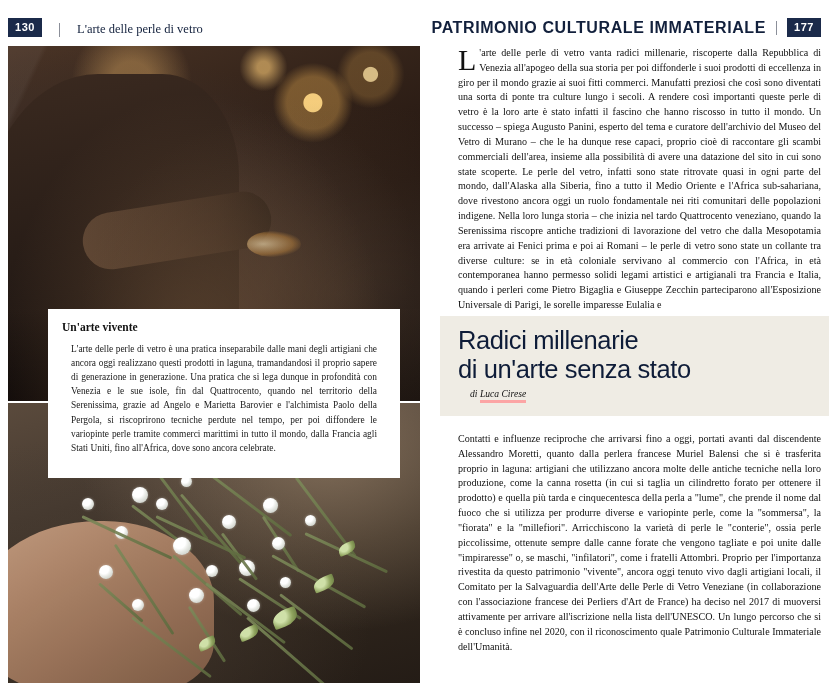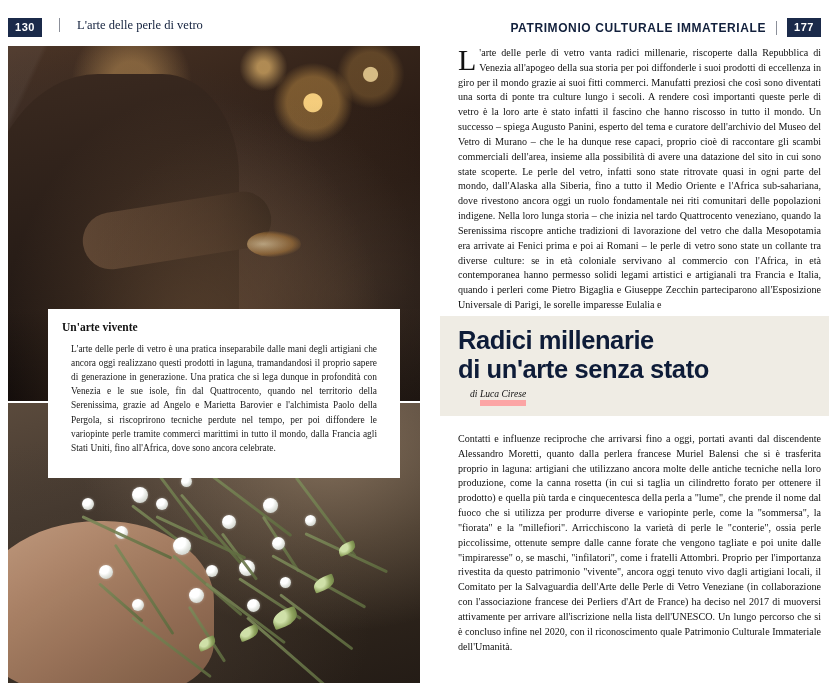--- a/index.html
+++ b/index.html
@@ -20,21 +20,21 @@
     width: 829px;
     height: 691px;
   }
 
   
   .head-left {
     position: absolute;
     left: 8px;
     top: 18px;
     display: flex;
-    align-items: flex-start;
+    align-items: flex-end;
     gap: 17px;
   }
   .folio {
     background: #1b2a4a;
     color: #ffffff;
     font-family: "Liberation Sans", sans-serif;
     font-weight: bold;
     font-size: 11px;
     letter-spacing: 0.5px;
     padding: 4px 7px 4px 7px;
@@ -56,21 +56,21 @@
     position: absolute;
     right: 8px;
     top: 18px;
     display: flex;
     align-items: center;
     gap: 10px;
   }
   .head-title-right {
     font-family: "Liberation Sans", sans-serif;
     font-weight: bold;
-    font-size: 12px;
+    font-size: 16px;
     letter-spacing: 0.6px;
     color: #12203c;
   }
 
   
   .photo-top {
     position: absolute;
     left: 8px;
     top: 46px;
     width: 412px;
@@ -247,39 +247,39 @@
     width: 389px;
     height: 100px;
     background: #efece4;
   }
   .headline {
     position: absolute;
     left: 458px;
     top: 326px;
     width: 360px;
     font-family: "Liberation Sans", sans-serif;
-    font-weight: bold;
+    font-weight: normal;
     font-size: 25.5px;
     line-height: 1.12;
     letter-spacing: -0.4px;
     color: #0e1c38;
     margin: 0;
   }
   .byline {
     position: absolute;
     left: 458px;
     top: 388px;
     font-family: "Liberation Serif", serif;
     font-size: 9.6px;
     color: #111111;
   }
   .byline i { font-style: italic; margin-left: 12px; }
   .byline .author {
     font-style: italic;
-    border-bottom: 6px solid #fca5a5;
+    border-bottom: 3px solid #fca5a5;
     padding-bottom: 1px;
   }
 
   .col-right-lower {
     position: absolute;
     left: 458px;
     top: 430px;
     width: 363px;
   }
 </style>

